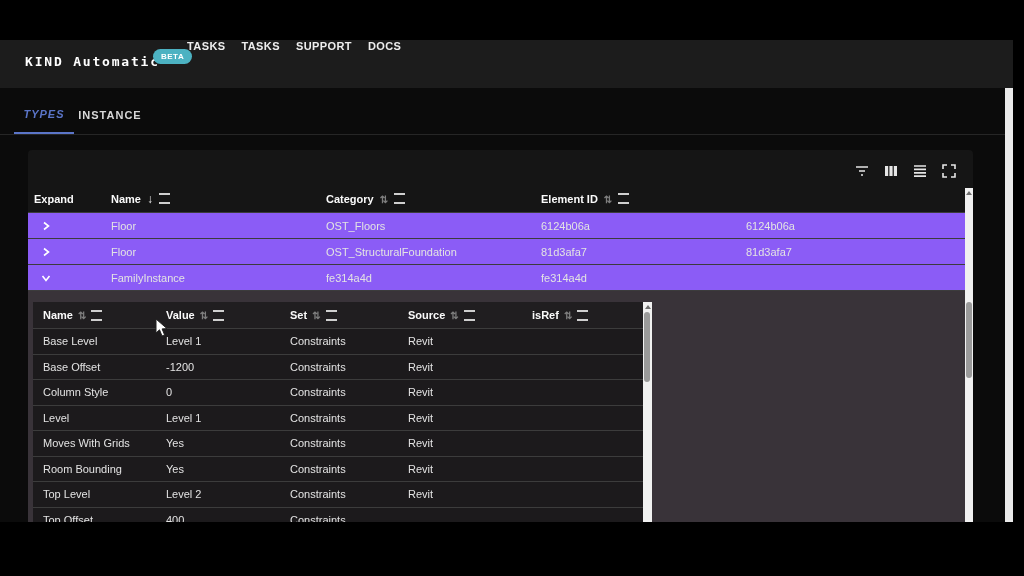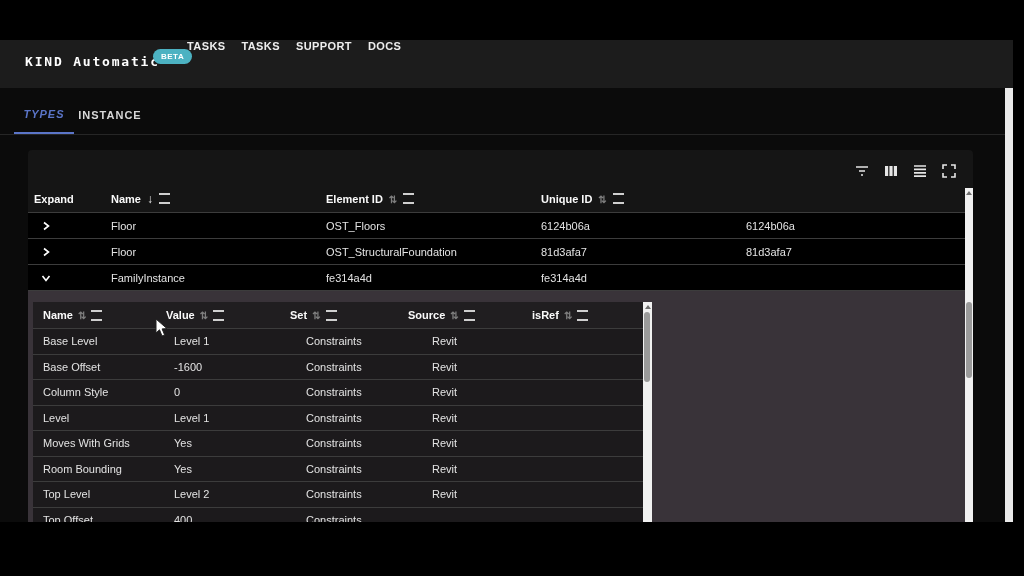--- a/index.html
+++ b/index.html
@@ -32,35 +32,35 @@
        font-size:11px;font-weight:bold;letter-spacing:1px;cursor:pointer;}
   .tab-types{left:14px;width:60px;color:#5b75c8;border-bottom:2px solid #5b75c8;box-sizing:border-box;font-style:italic;}
   .tab-instance{left:78px;width:64px;color:#d8d8d8;}
   
   .card{position:absolute;left:28px;top:62px;width:945px;height:372px;background:#151515;
         border-radius:4px 4px 0 0;overflow:hidden;}
   .toolbar{position:absolute;right:16px;top:10px;height:22px;display:flex;gap:13px;align-items:center;}
   .tbtn{width:16px;height:16px;cursor:pointer;display:flex;align-items:center;justify-content:center;}
   .ghead,.grow{display:grid;grid-template-columns:77px 215px 215px 205px 1fr;align-items:center;box-sizing:border-box;}
   .ghead{position:absolute;left:0;top:35px;width:937px;height:28px;border-bottom:1px solid #3c3c3c;}
-  .grow{width:937px;height:26px;border-bottom:1px solid #3c3c3c;background:#000000;cursor:pointer;}
+  .grow{width:937px;height:26px;border-bottom:1px solid #3c3c3c;background:#8b5cf6;cursor:pointer;}
   .rows-outer{position:absolute;left:0;top:63px;width:937px;}
   .hcell{display:flex;align-items:center;gap:6px;padding-left:6px;font-size:11px;font-weight:bold;color:#fafafa;white-space:nowrap;overflow:hidden;}
   .gcell{padding-left:6px;font-size:11px;color:#e3e3e3;white-space:nowrap;overflow:hidden;}
   .expand-cell{padding-left:12px;display:flex;align-items:center;}
   .i-sortdown::before{content:"↓";color:#e8e8e8;font-size:12px;}
   .i-unsort::before{content:"⇅";color:#7e7e7e;font-size:10px;}
   .i-menu{width:11px;height:7px;border-top:2px solid #cfcfcf;border-bottom:2px solid #cfcfcf;cursor:pointer;}
   .chev{width:12px;height:12px;cursor:pointer;display:flex;align-items:center;justify-content:center;}
   
   .panel{position:absolute;left:0;top:141px;width:937px;height:231px;background:#393339;}
   .ntable{position:absolute;left:5px;top:11px;width:610px;}
   .nhead,.nrow{display:grid;grid-template-columns:123px 124px 118px 124px 1fr;align-items:center;box-sizing:border-box;}
   .nhead{height:27px;background:#201e20;border-bottom:1px solid #3c3c3c;}
-  .nrow{height:25.5px;background:#1c1a1c;border-bottom:1px solid #3c3c3c;cursor:pointer;gap:8px;}
+  .nrow{height:25.5px;background:#1c1a1c;border-bottom:1px solid #3c3c3c;cursor:pointer;}
   .nhcell{display:flex;align-items:center;gap:5px;padding-left:10px;font-size:11px;font-weight:bold;color:#fafafa;white-space:nowrap;}
   .ncell{padding-left:10px;font-size:11px;color:#e3e3e3;white-space:nowrap;overflow:hidden;}
   .frag{margin-left:14px;color:#e3e3e3;}
   
   .sb{position:absolute;background:#f1f1f1;}
   .sb-card{left:937px;top:38px;width:8px;height:334px;}
   .sb-nested{left:615px;top:11px;width:9px;height:220px;}
   .sb-page{left:1005px;top:0;width:8px;height:434px;background:#eaeaea;}
   .sb-thumb{position:absolute;left:1px;width:6px;background:#9a9a9a;border-radius:3px;cursor:pointer;}
   .sb-arrow{width:0;height:0;border-left:3px solid transparent;border-right:3px solid transparent;
@@ -141,26 +141,26 @@
       <div class="ghead">
         <div class="hcell">
             <span>Expand</span>
           </div>
         <div class="hcell">
           <span>Name</span>
           <span class="i-sortdown"></span>
           <span class="i-menu"></span>
         </div>
         <div class="hcell">
-          <span>Element ID</span>
+          <span>Category</span>
           <span class="i-unsort"></span>
           <span class="i-menu"></span>
         </div>
         <div class="hcell">
-          <span>Unique ID</span>
+          <span>Element ID</span>
           <span class="i-unsort"></span>
           <span class="i-menu"></span>
         </div>
       </div>
 
       <div class="rows-outer">
         <div class="grow">
           <div class="gcell expand-cell">
               <span class="chev">
                 <svg width="10" height="10" viewBox="0 0 10 10">
@@ -232,21 +232,21 @@
 
           <div class="nrow">
             <div class="ncell">Base Level</div>
             <div class="ncell">Level 1</div>
             <div class="ncell">Constraints</div>
             <div class="ncell">Revit</div>
             <div class="ncell"></div>
           </div>
           <div class="nrow">
             <div class="ncell">Base Offset</div>
-            <div class="ncell">-1600</div>
+            <div class="ncell">-1200</div>
             <div class="ncell">Constraints</div>
             <div class="ncell">Revit</div>
             <div class="ncell"></div>
           </div>
           <div class="nrow">
             <div class="ncell">Column Style</div>
             <div class="ncell">0</div>
             <div class="ncell">Constraints</div>
             <div class="ncell">Revit</div>
             <div class="ncell"></div>

